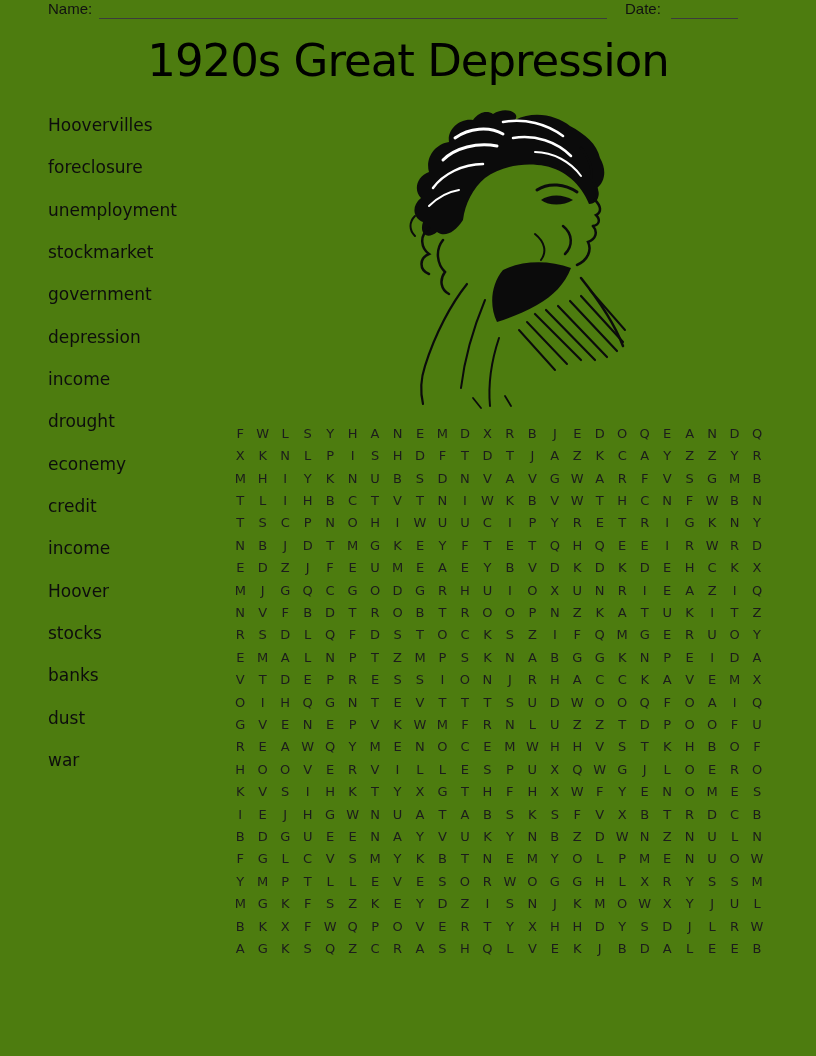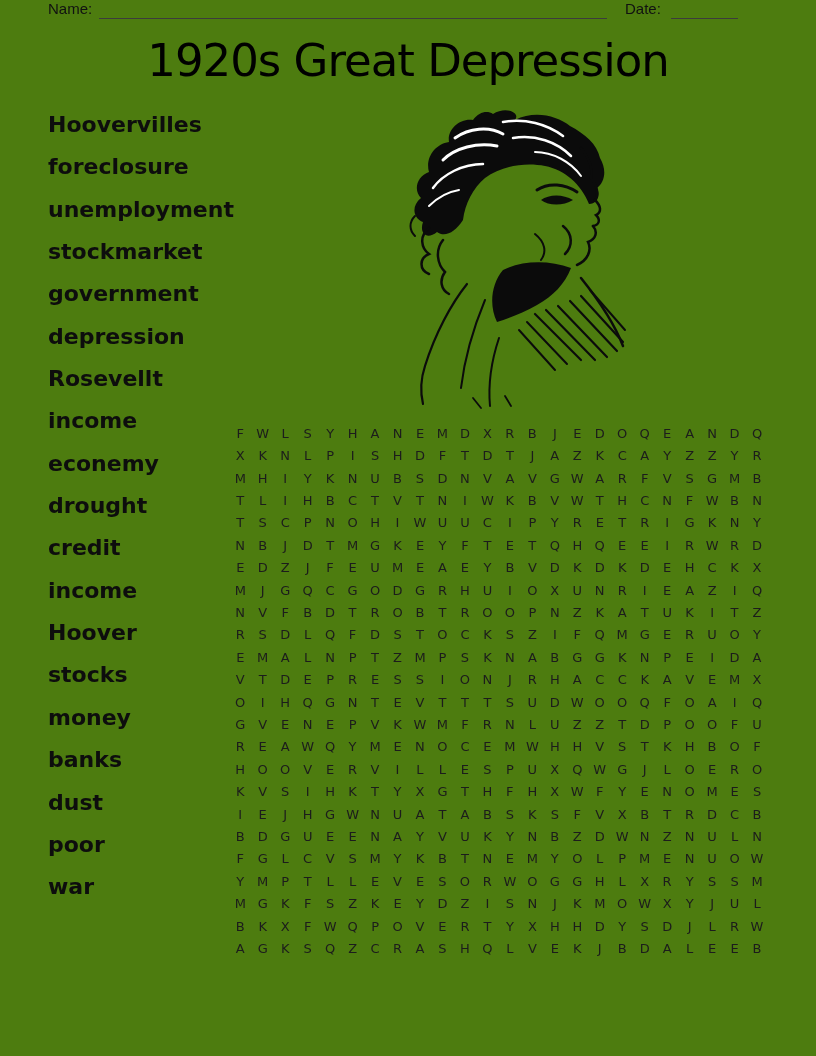--- a/index.html
+++ b/index.html
@@ -30,23 +30,22 @@
     position:absolute;top:34px;left:0;width:816px;
     text-align:center;
     font-size:45px;font-weight:500;letter-spacing:-1px;
     color:#000;margin:0;
   }
   
   .word-list{
     position:absolute;left:48px;top:104px;width:190px;
   }
   .word{
-    font-size:22px;line-height:42.35px;color:#0d0d0d;
+    font-size:17px;line-height:42.35px;color:#0d0d0d;
     white-space:nowrap;
-    font-weight:bold;
   }
   
   .portrait{
     position:absolute;left:385px;top:108px;width:255px;height:302px;
   }
   
   .wsgrid{
     position:absolute;left:229px;top:422px;
     display:grid;
     grid-template-columns:repeat(24,22.48px);
@@ -69,32 +68,29 @@
 
   <h1 class="title">1920s Great Depression</h1>
 
   <div class="word-list">
       <div class="word">Hoovervilles</div>
       <div class="word">foreclosure</div>
       <div class="word">unemployment</div>
       <div class="word">stockmarket</div>
       <div class="word">government</div>
       <div class="word">depression</div>
-      <div class="word">Rosevellt</div>
       <div class="word">income</div>
+      <div class="word">drought</div>
       <div class="word">econemy</div>
-      <div class="word">drought</div>
       <div class="word">credit</div>
       <div class="word">income</div>
       <div class="word">Hoover</div>
       <div class="word">stocks</div>
-      <div class="word">money</div>
       <div class="word">banks</div>
       <div class="word">dust</div>
-      <div class="word">poor</div>
       <div class="word">war</div>
     </div>
 
   <svg class="portrait" viewBox="0 0 255 302" xmlns="http://www.w3.org/2000/svg">
     <g stroke="#0b0b0b" fill="none" stroke-linecap="round">
 
       <path fill="#0b0b0b" stroke="none" d="
         M108,6 C120,-2 136,4 130,12 C150,2 172,8 185,18
         C200,26 212,36 215,50 C222,62 220,74 212,80
         C216,88 212,96 204,96

